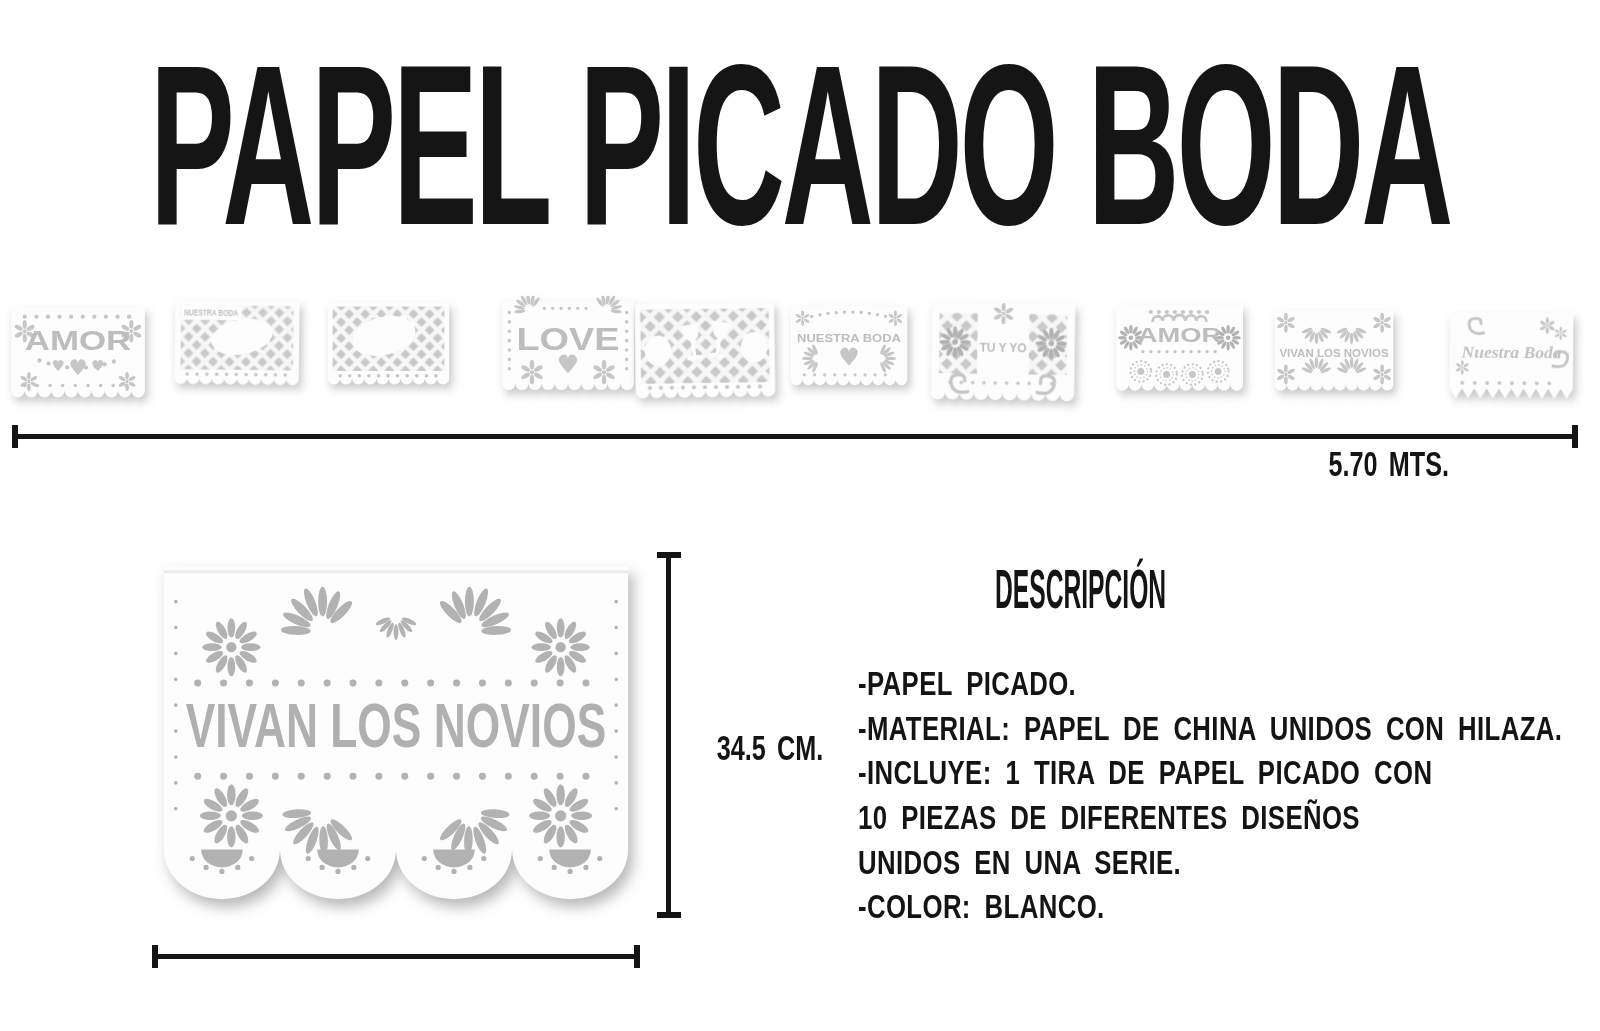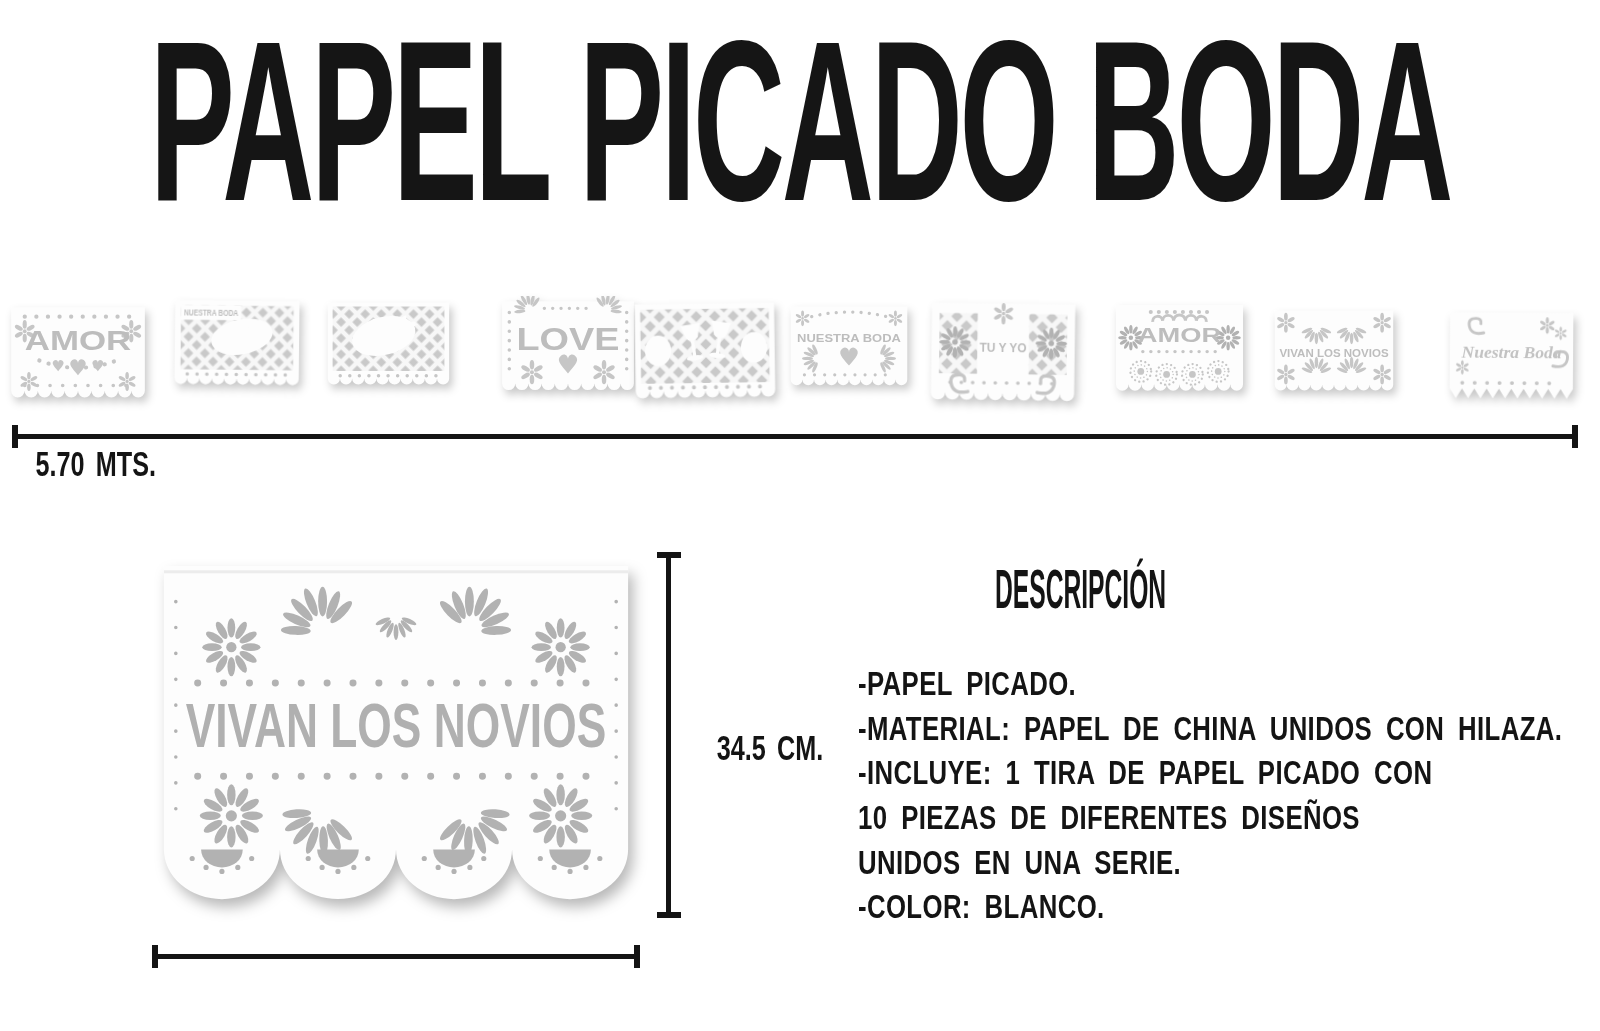--- a/index.html
+++ b/index.html
@@ -3,21 +3,21 @@
 <meta charset="utf-8">
 <style>
   html,body{margin:0;padding:0;}
   body{
     width:1600px;height:1031px;position:relative;overflow:hidden;
     background:#ffffff;font-family:"Liberation Sans",sans-serif;color:#141414;
   }
   .stage{position:absolute;inset:0;}
 
   
-  .title-wrap{position:absolute;top:23px;left:0;width:1600px;height:196px;
+  .title-wrap{position:absolute;top:47px;left:0;width:1600px;height:196px;
     display:flex;align-items:center;justify-content:center;}
   .title{font-weight:700;font-size:228px;line-height:1;letter-spacing:-6px;
     white-space:nowrap;color:#151515;display:inline-block;transform:scaleX(0.56);}
 
   
   .flag{position:absolute;filter:drop-shadow(3px 5px 4px rgba(0,0,0,0.22));}
   .flag svg{display:block;width:100%;height:auto;}
   .paper{fill:#fdfdfd;}
   .dots{stroke:#c6c6c6;stroke-linecap:round;fill:none;}
   .dotsd{stroke:#b2b2b2;stroke-linecap:round;fill:none;}
@@ -28,21 +28,21 @@
   
   .dim{position:absolute;background:#141414;}
   .dim.h{height:5px;}
   .dim.h::before,.dim.h::after{content:"";position:absolute;top:-9px;width:6px;height:23px;background:#141414;}
   .dim.h::before{left:0;}
   .dim.h::after{right:0;}
   .dim.v{width:5px;}
   .dim.v::before,.dim.v::after{content:"";position:absolute;left:-9px;width:24px;height:6px;background:#141414;}
   .dim.v::before{top:0;}
   .dim.v::after{bottom:0;}
-  .dim-label{position:absolute;font-weight:700;font-size:35px;color:#141414;text-align:left;white-space:nowrap;}
+  .dim-label{position:absolute;font-weight:700;font-size:35px;color:#141414;text-align:right;white-space:nowrap;}
   .dim-label>span{display:inline-block;transform:scaleX(0.72);word-spacing:6px;}
 
   
   .detail-flag{position:absolute;left:152px;top:552px;width:488px;
     filter:drop-shadow(5px 8px 7px rgba(0,0,0,0.28));}
   .detail-flag svg{display:block;width:100%;height:auto;}
 
   
   .desc{position:absolute;left:845px;top:560px;width:700px;}
   .desc-title{position:absolute;left:150px;top:0;font-size:56px;font-weight:700;

